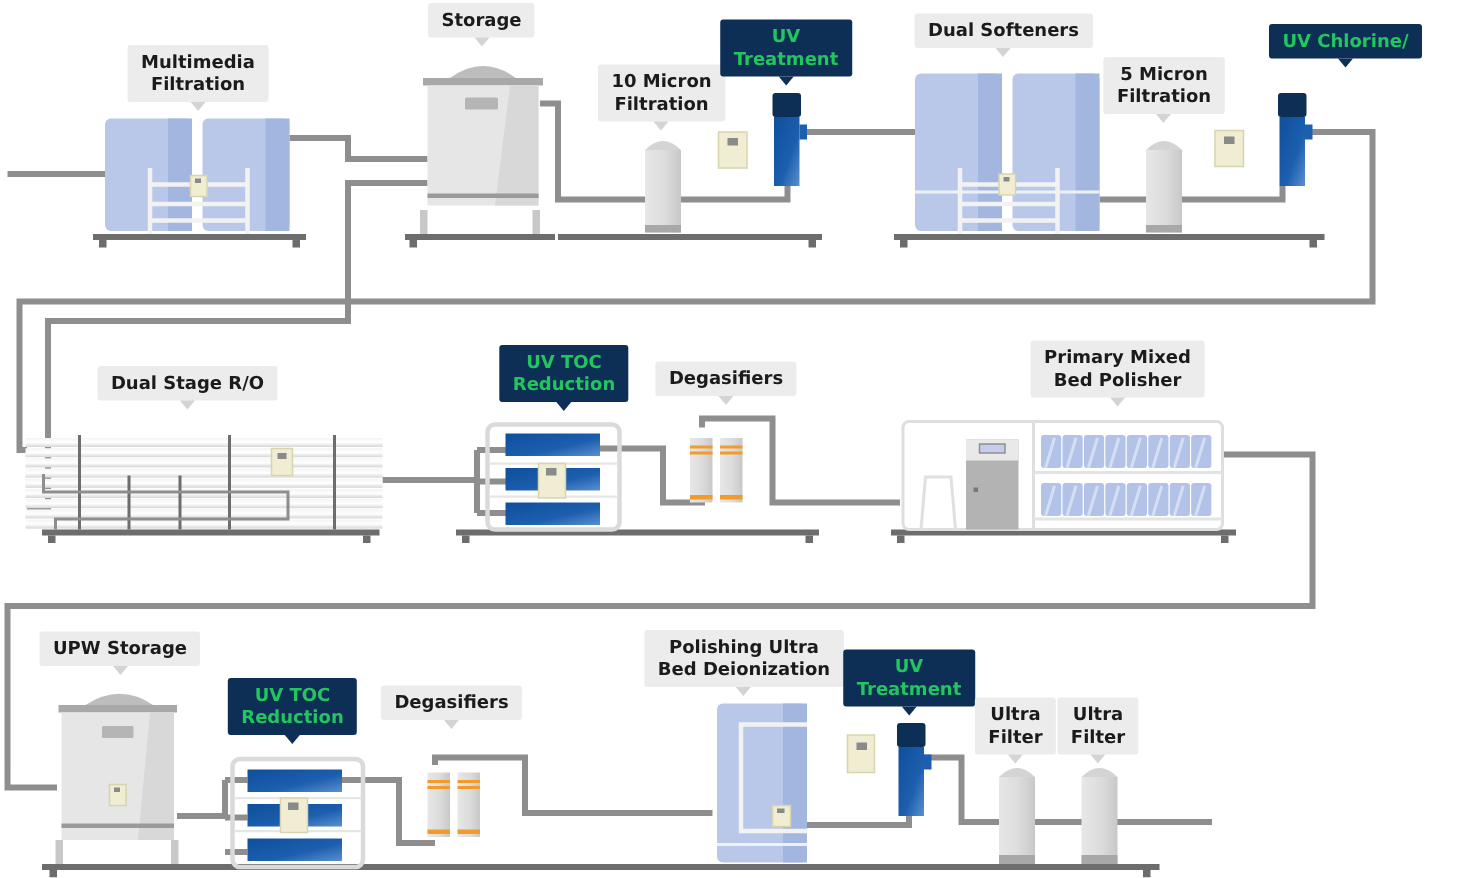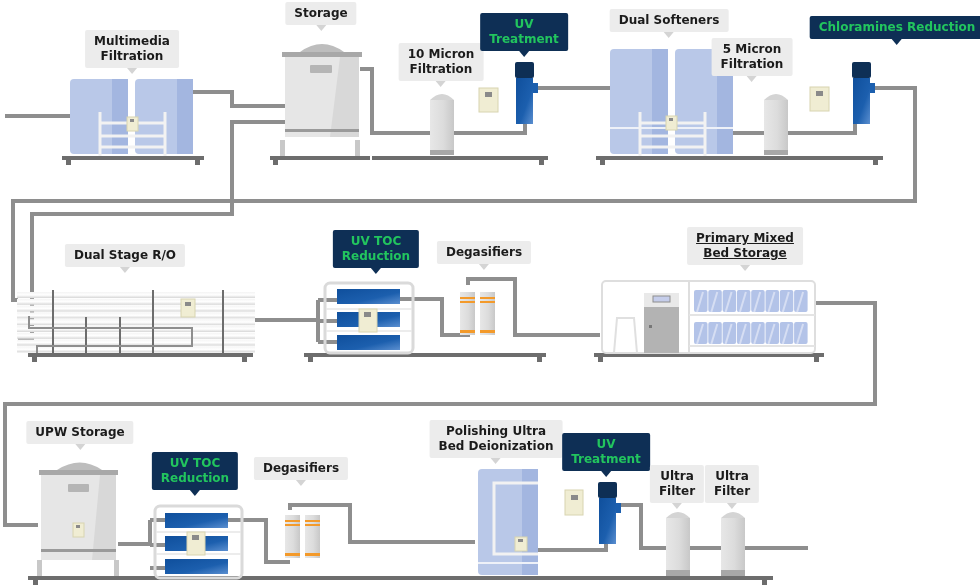--- a/index.html
+++ b/index.html
@@ -295,40 +295,40 @@
       <span>10 Micron</span>
       <span>Filtration</span>
     </div>
     <div class="lbl dark" style="left: 524px; top: 13px;">
       <span>UV</span>
       <span>Treatment</span>
     </div>
     <div class="lbl light" style="left: 669px; top: 9px; text-align: center;">
       <span>Dual Softeners</span>
     </div>
-    <div class="lbl light" style="left: 752px; top: 38px;">
+    <div class="lbl light" style="left: 776px; top: 38px;">
       <span>5 Micron</span>
       <span>Filtration</span>
     </div>
     <div class="lbl dark" style="left: 897px; top: 16px;">
-      <span>Chloramines Reduction</span>
+      <span>UV Chlorine/</span>
     </div>
     <div class="lbl light" style="left: 125px; top: 244px;">
       <span>Dual Stage R/O</span>
     </div>
     <div class="lbl dark" style="left: 376px; top: 230px;">
       <span>UV TOC</span>
       <span>Reduction</span>
     </div>
     <div class="lbl light" style="left: 484px; top: 241px;">
       <span>Degasifiers</span>
     </div>
-    <div class="lbl light" style="left: 745px; top: 227px; text-decoration: underline;">
+    <div class="lbl light" style="left: 745px; top: 227px;">
       <span>Primary Mixed</span>
-      <span>Bed Storage</span>
+      <span>Bed Polisher</span>
     </div>
     <div class="lbl light" style="left: 80px; top: 421px; text-align: center;">
       <span>UPW Storage</span>
     </div>
     <div class="lbl dark" style="left: 195px; top: 452px;">
       <span>UV TOC</span>
       <span>Reduction</span>
     </div>
     <div class="lbl light" style="left: 301px; top: 457px;">
       <span>Degasifiers</span>

